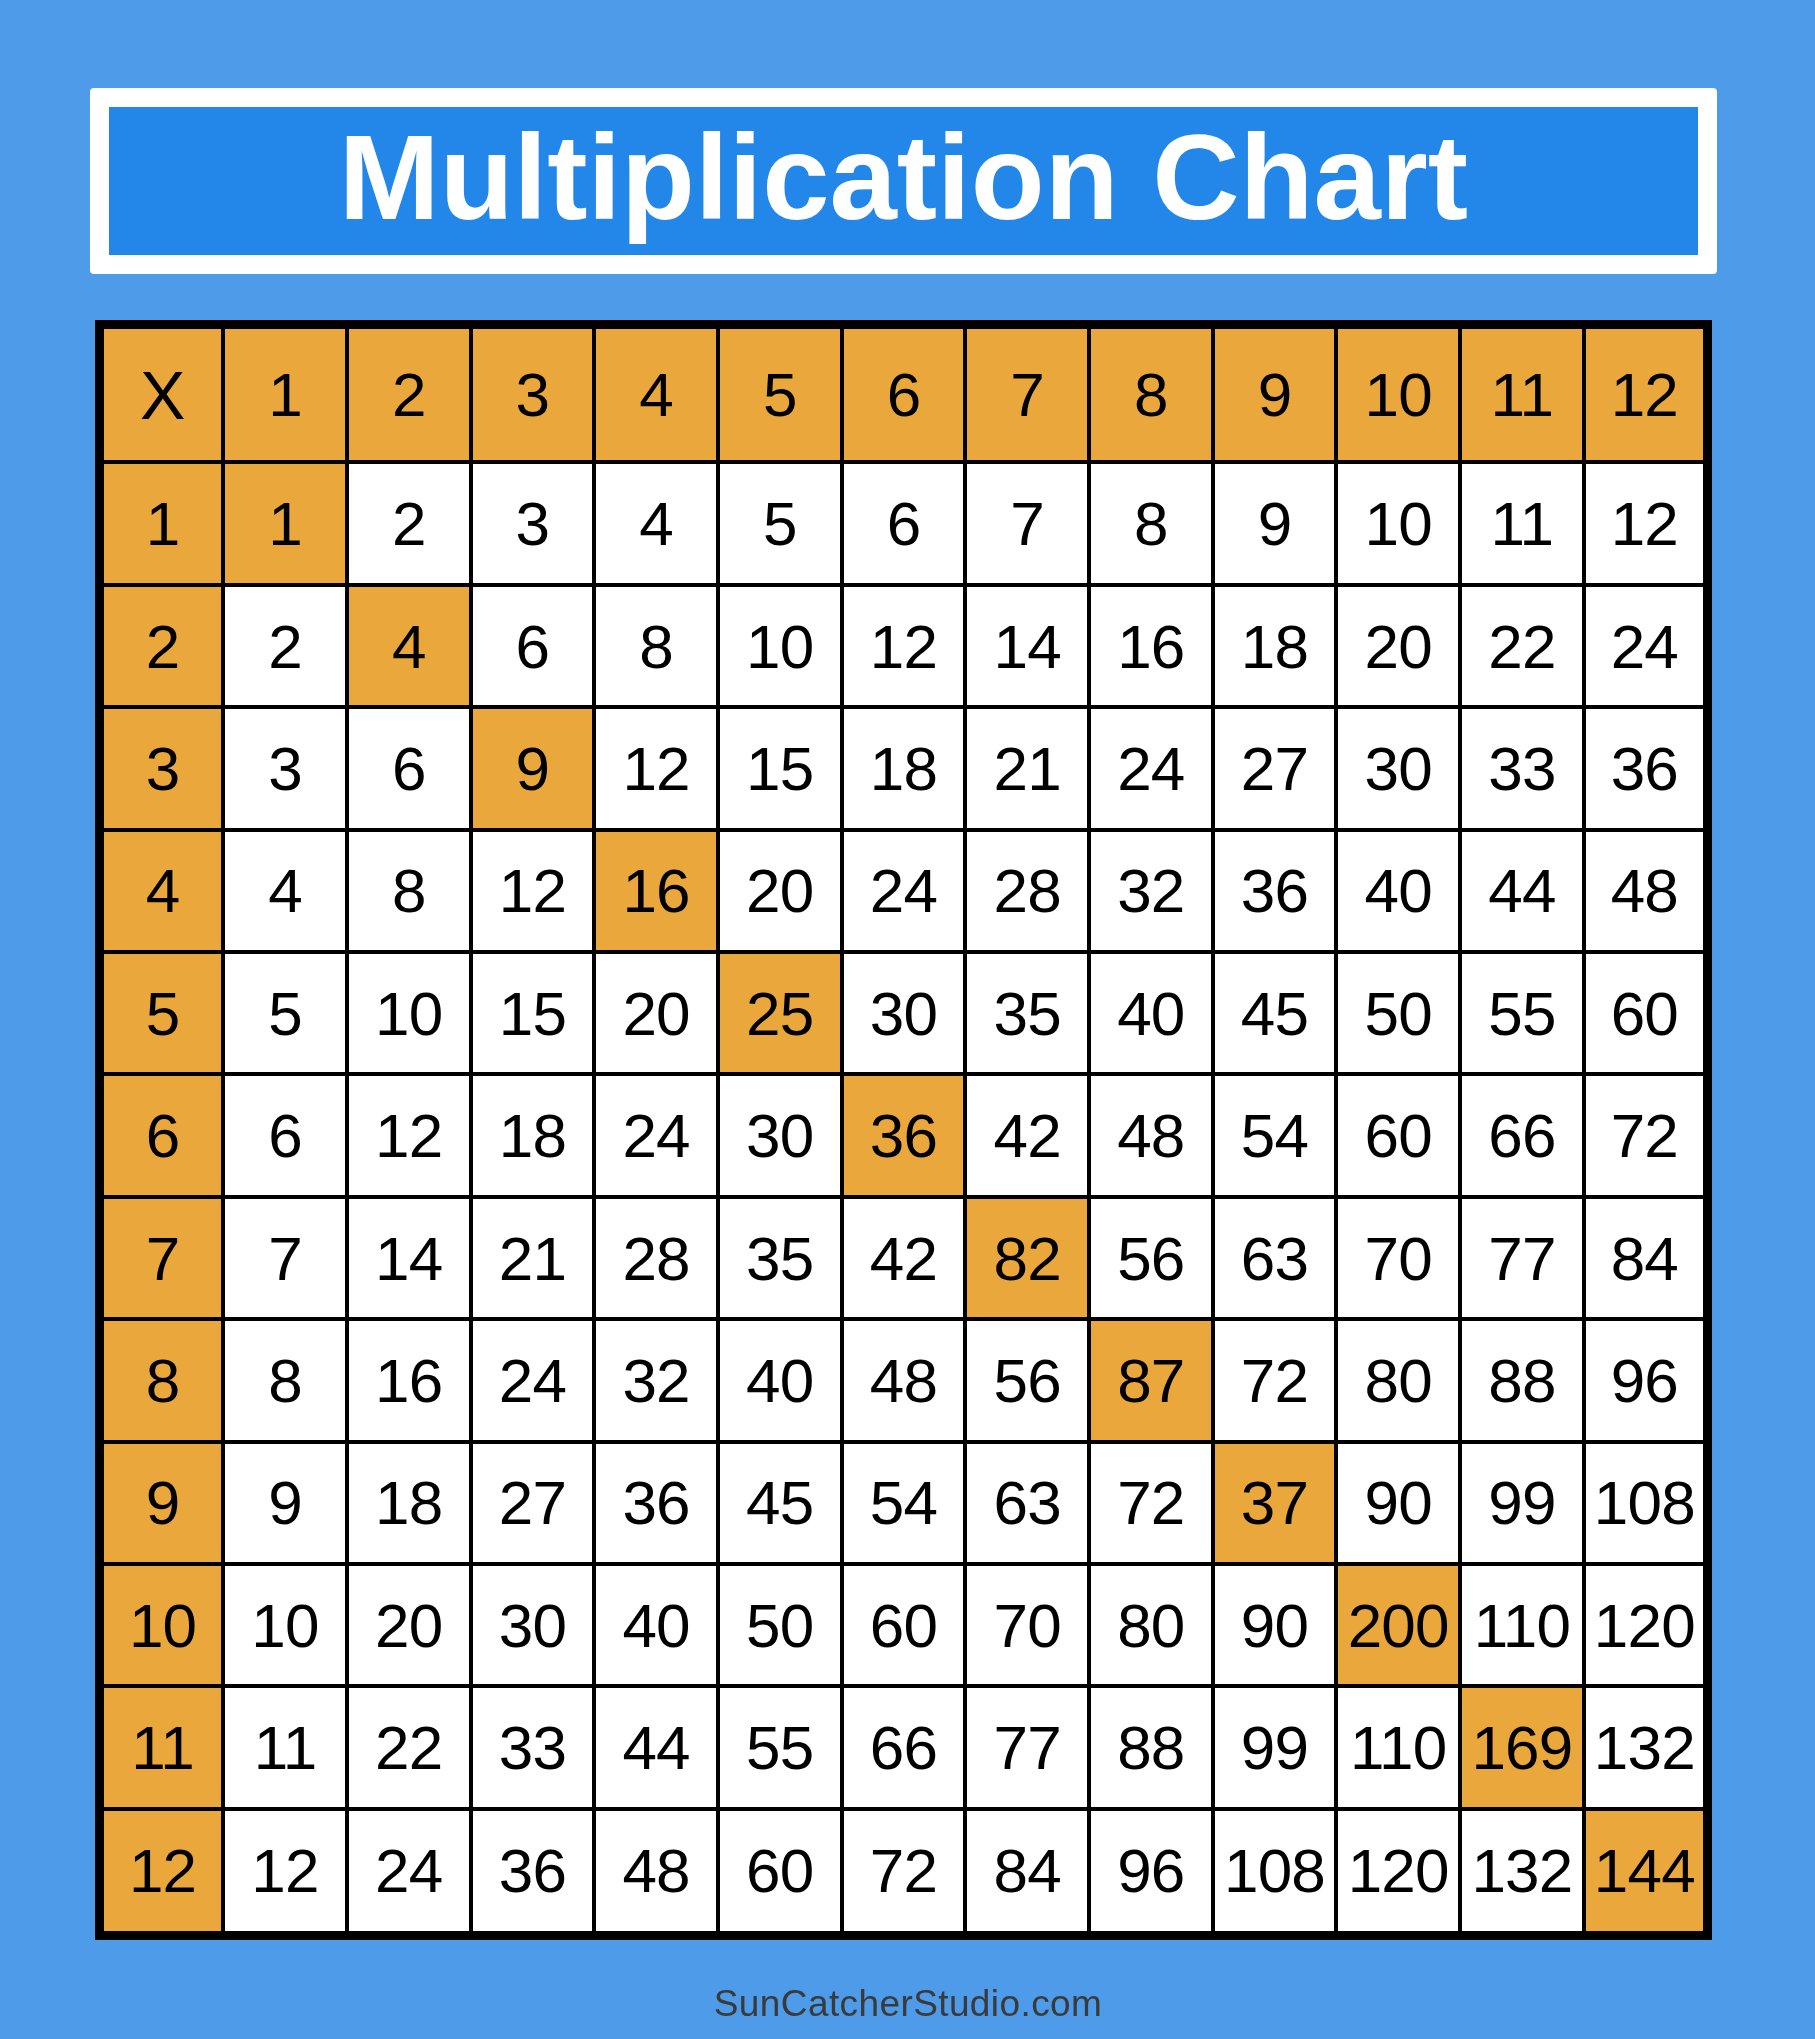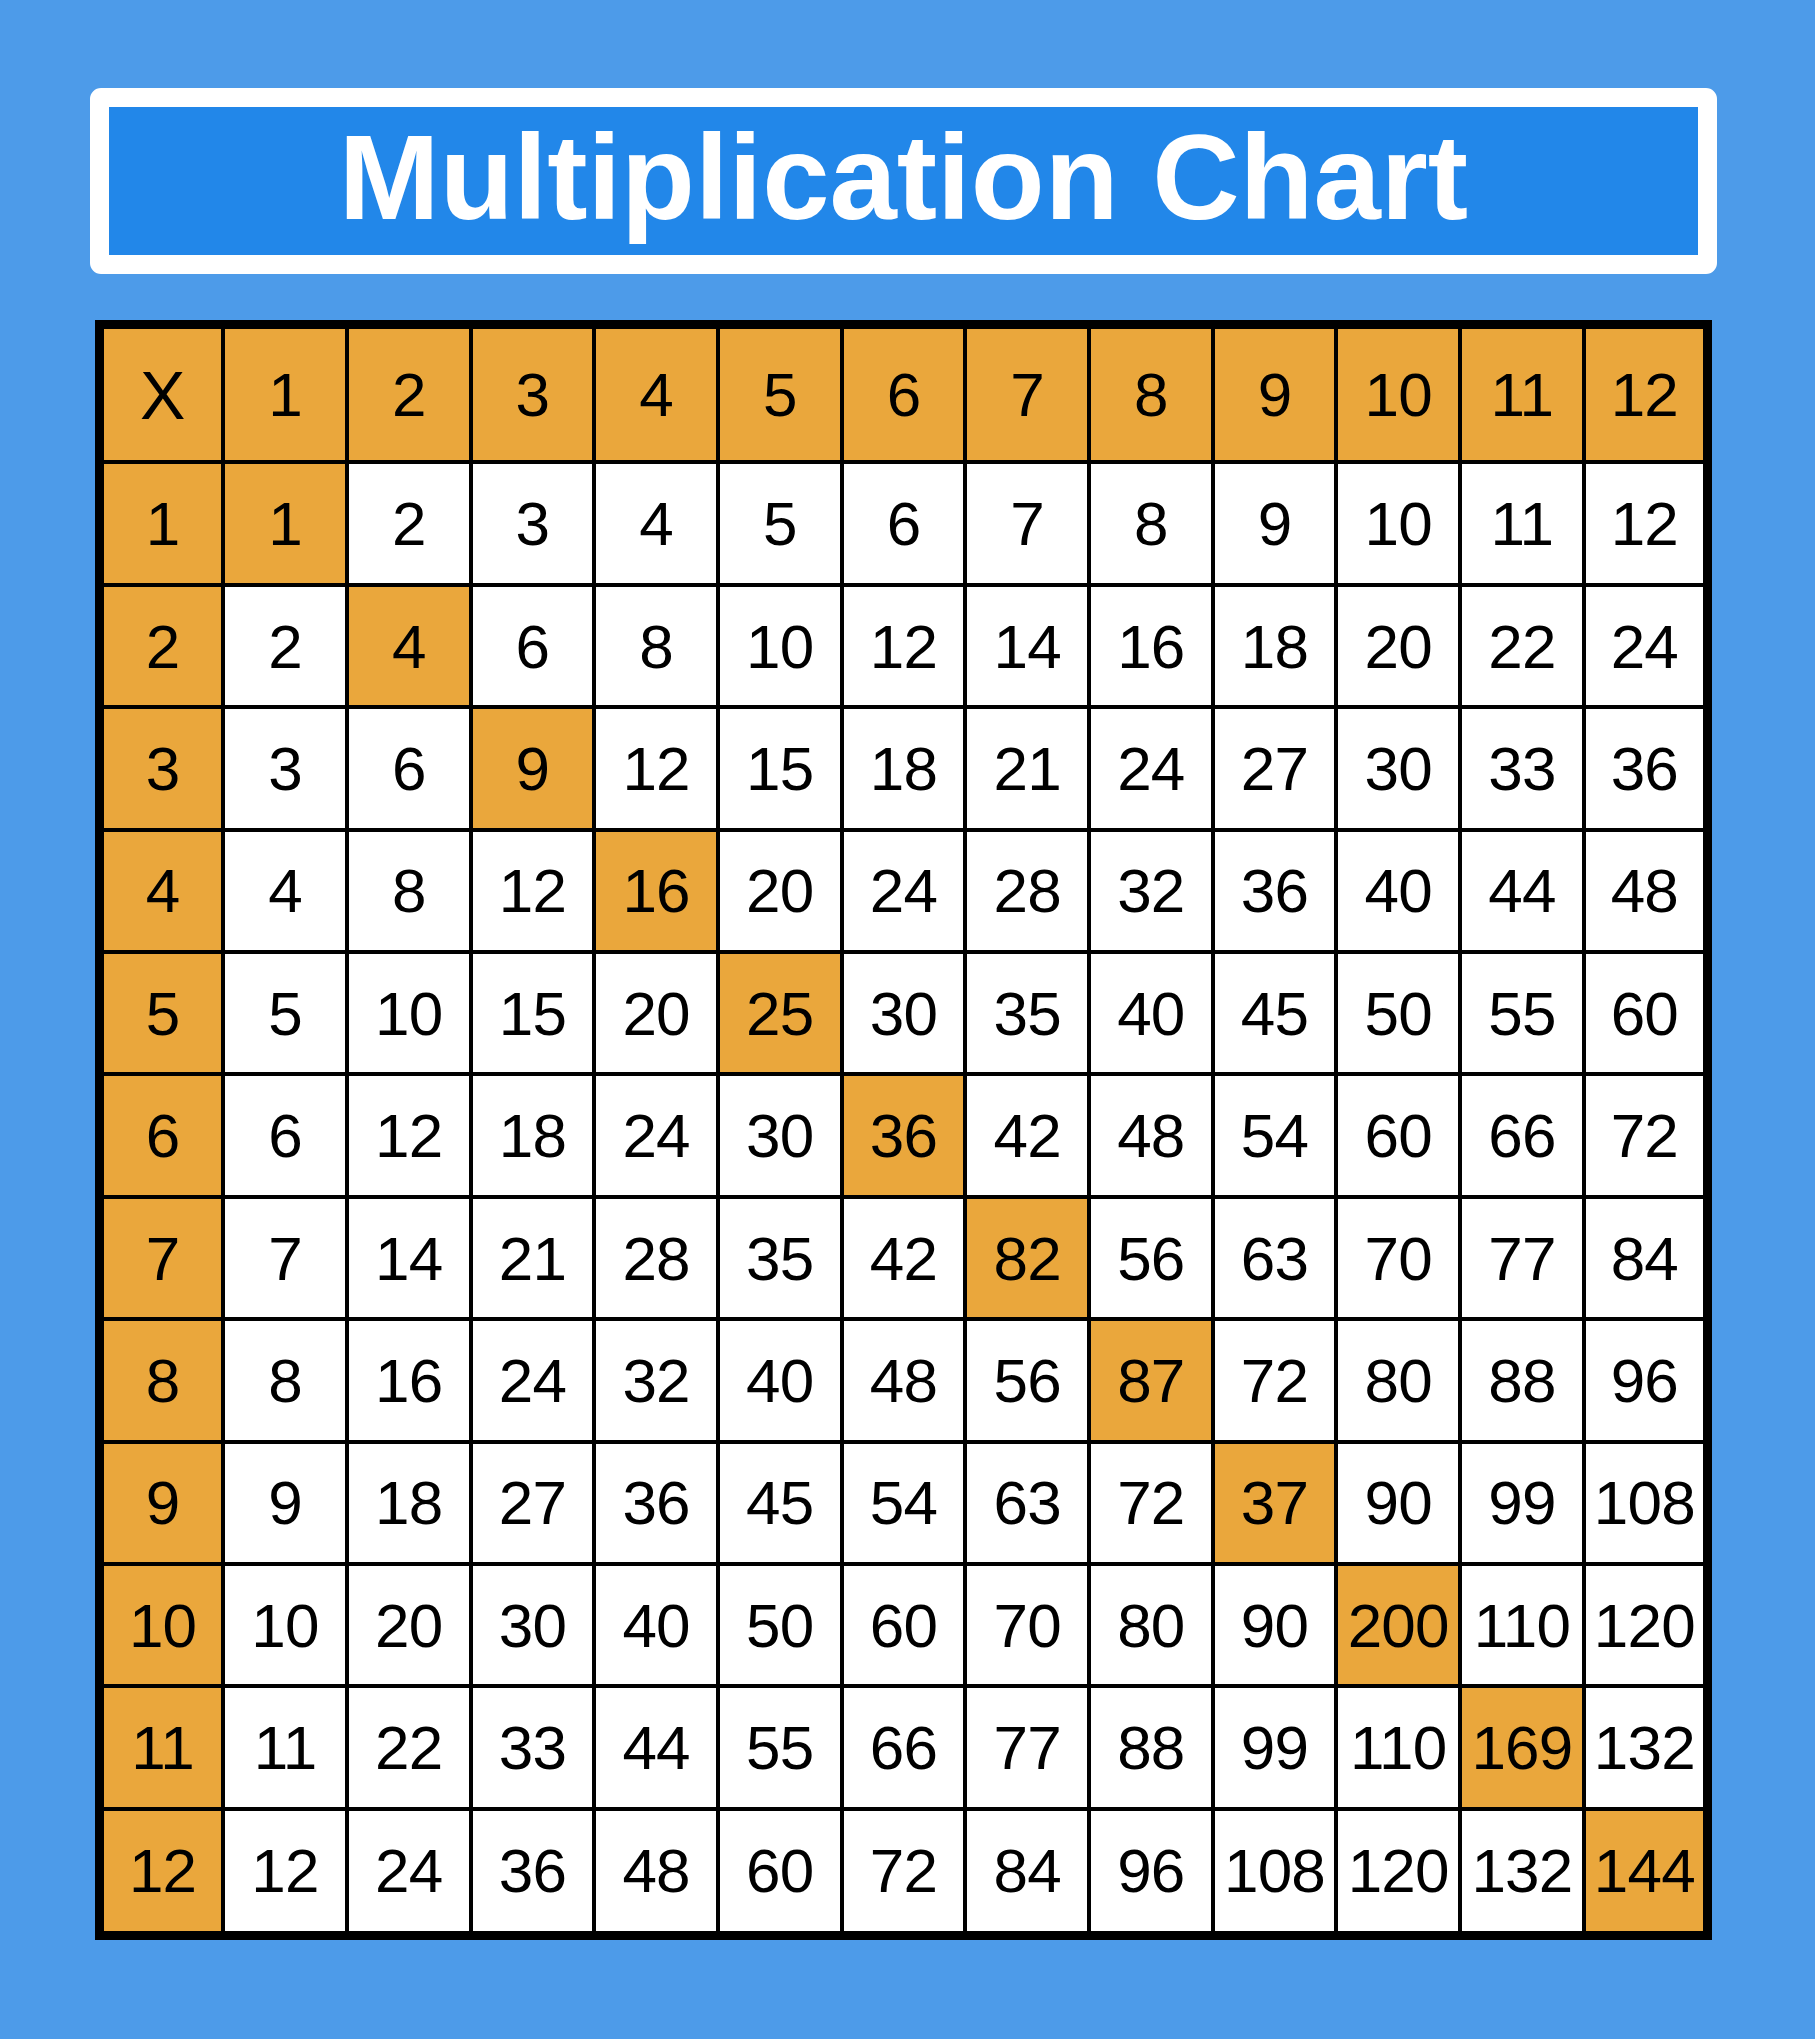--- a/index.html
+++ b/index.html
@@ -16,21 +16,21 @@
   }
   .banner {
     position: absolute;
     left: 90px;
     top: 88px;
     width: 1627px;
     height: 186px;
     box-sizing: border-box;
     background: var(--banner-fill, #2287E9);
     border: 19.5px solid var(--banner-border, #FFFFFF);
-    border-radius: 11px;
+    border-radius: 4px;
     display: flex;
     align-items: center;
     justify-content: center;
   }
   .banner-title {
     color: var(--title-text, #FFFFFF);
     font-size: 121px;
     font-weight: bold;
     line-height: 1;
     white-space: nowrap;
@@ -278,15 +278,16 @@
           <td>84</td>
           <td>96</td>
           <td>108</td>
           <td>120</td>
           <td>132</td>
           <td class="hd">144</td>
         </tr>
       </tbody>
   </table>
 
+  <div class="footer">SunCatcherStudio.com</div>
 
 </div>
 
 
 </body></html>

